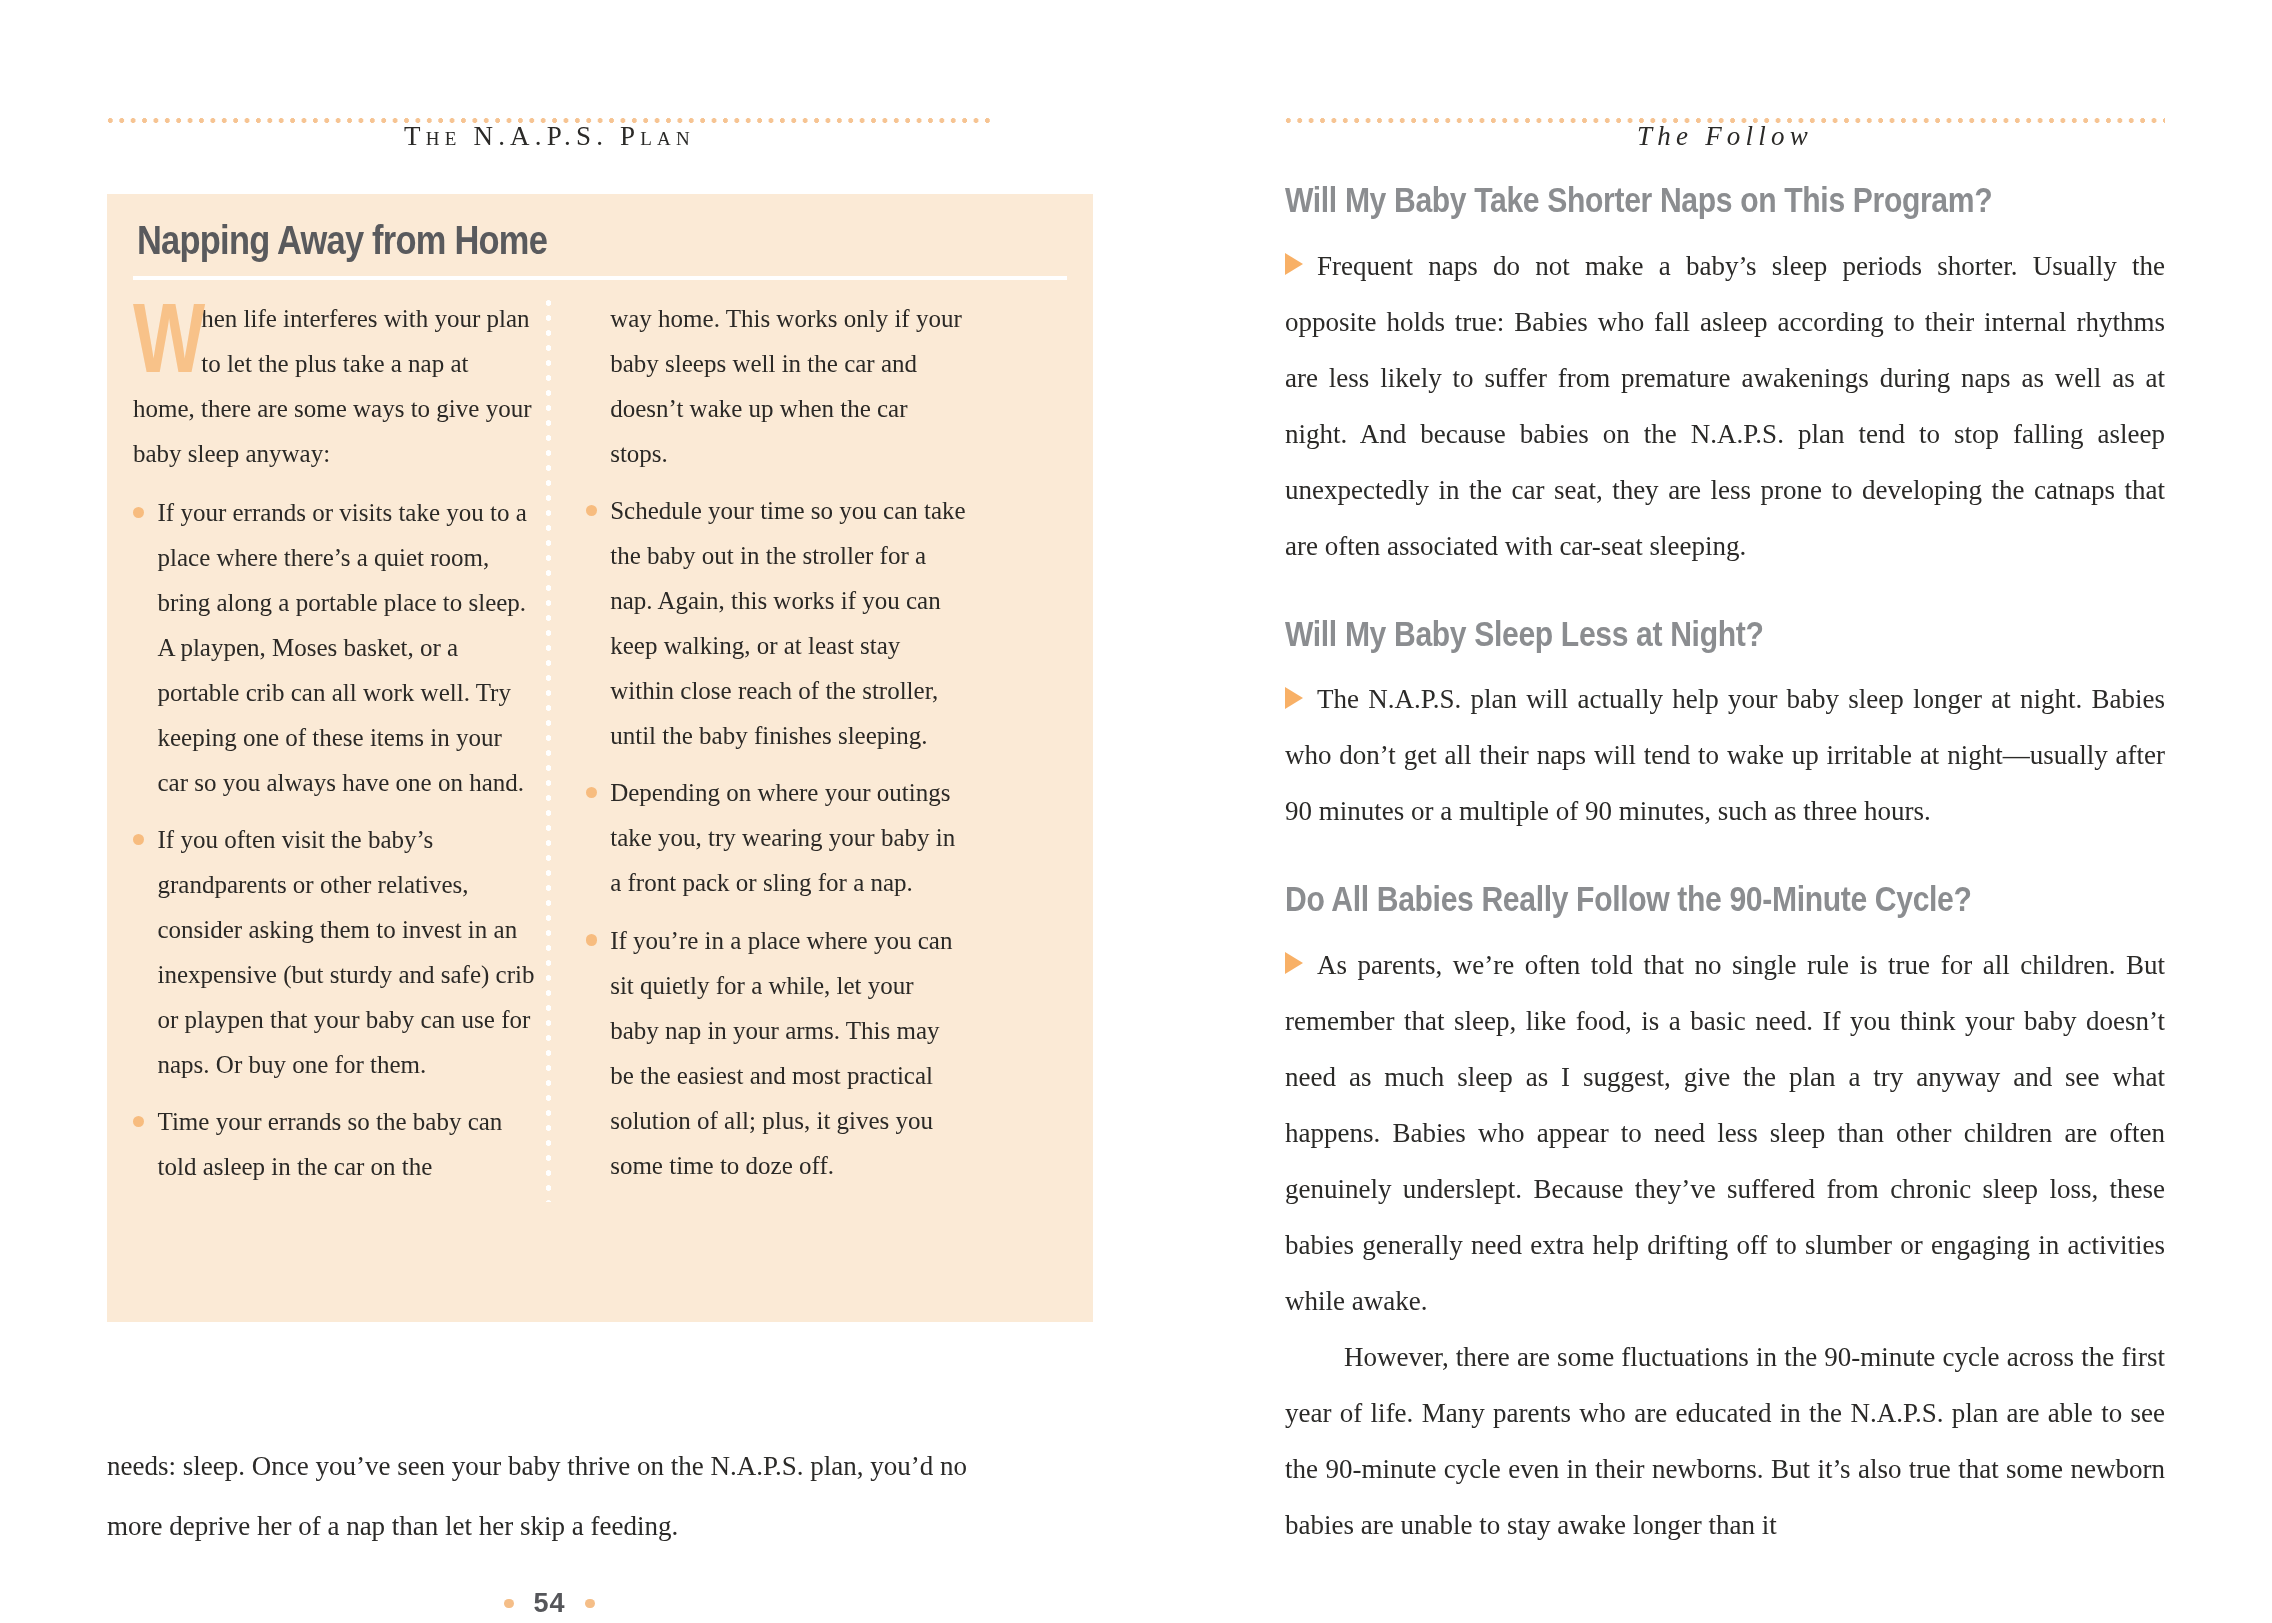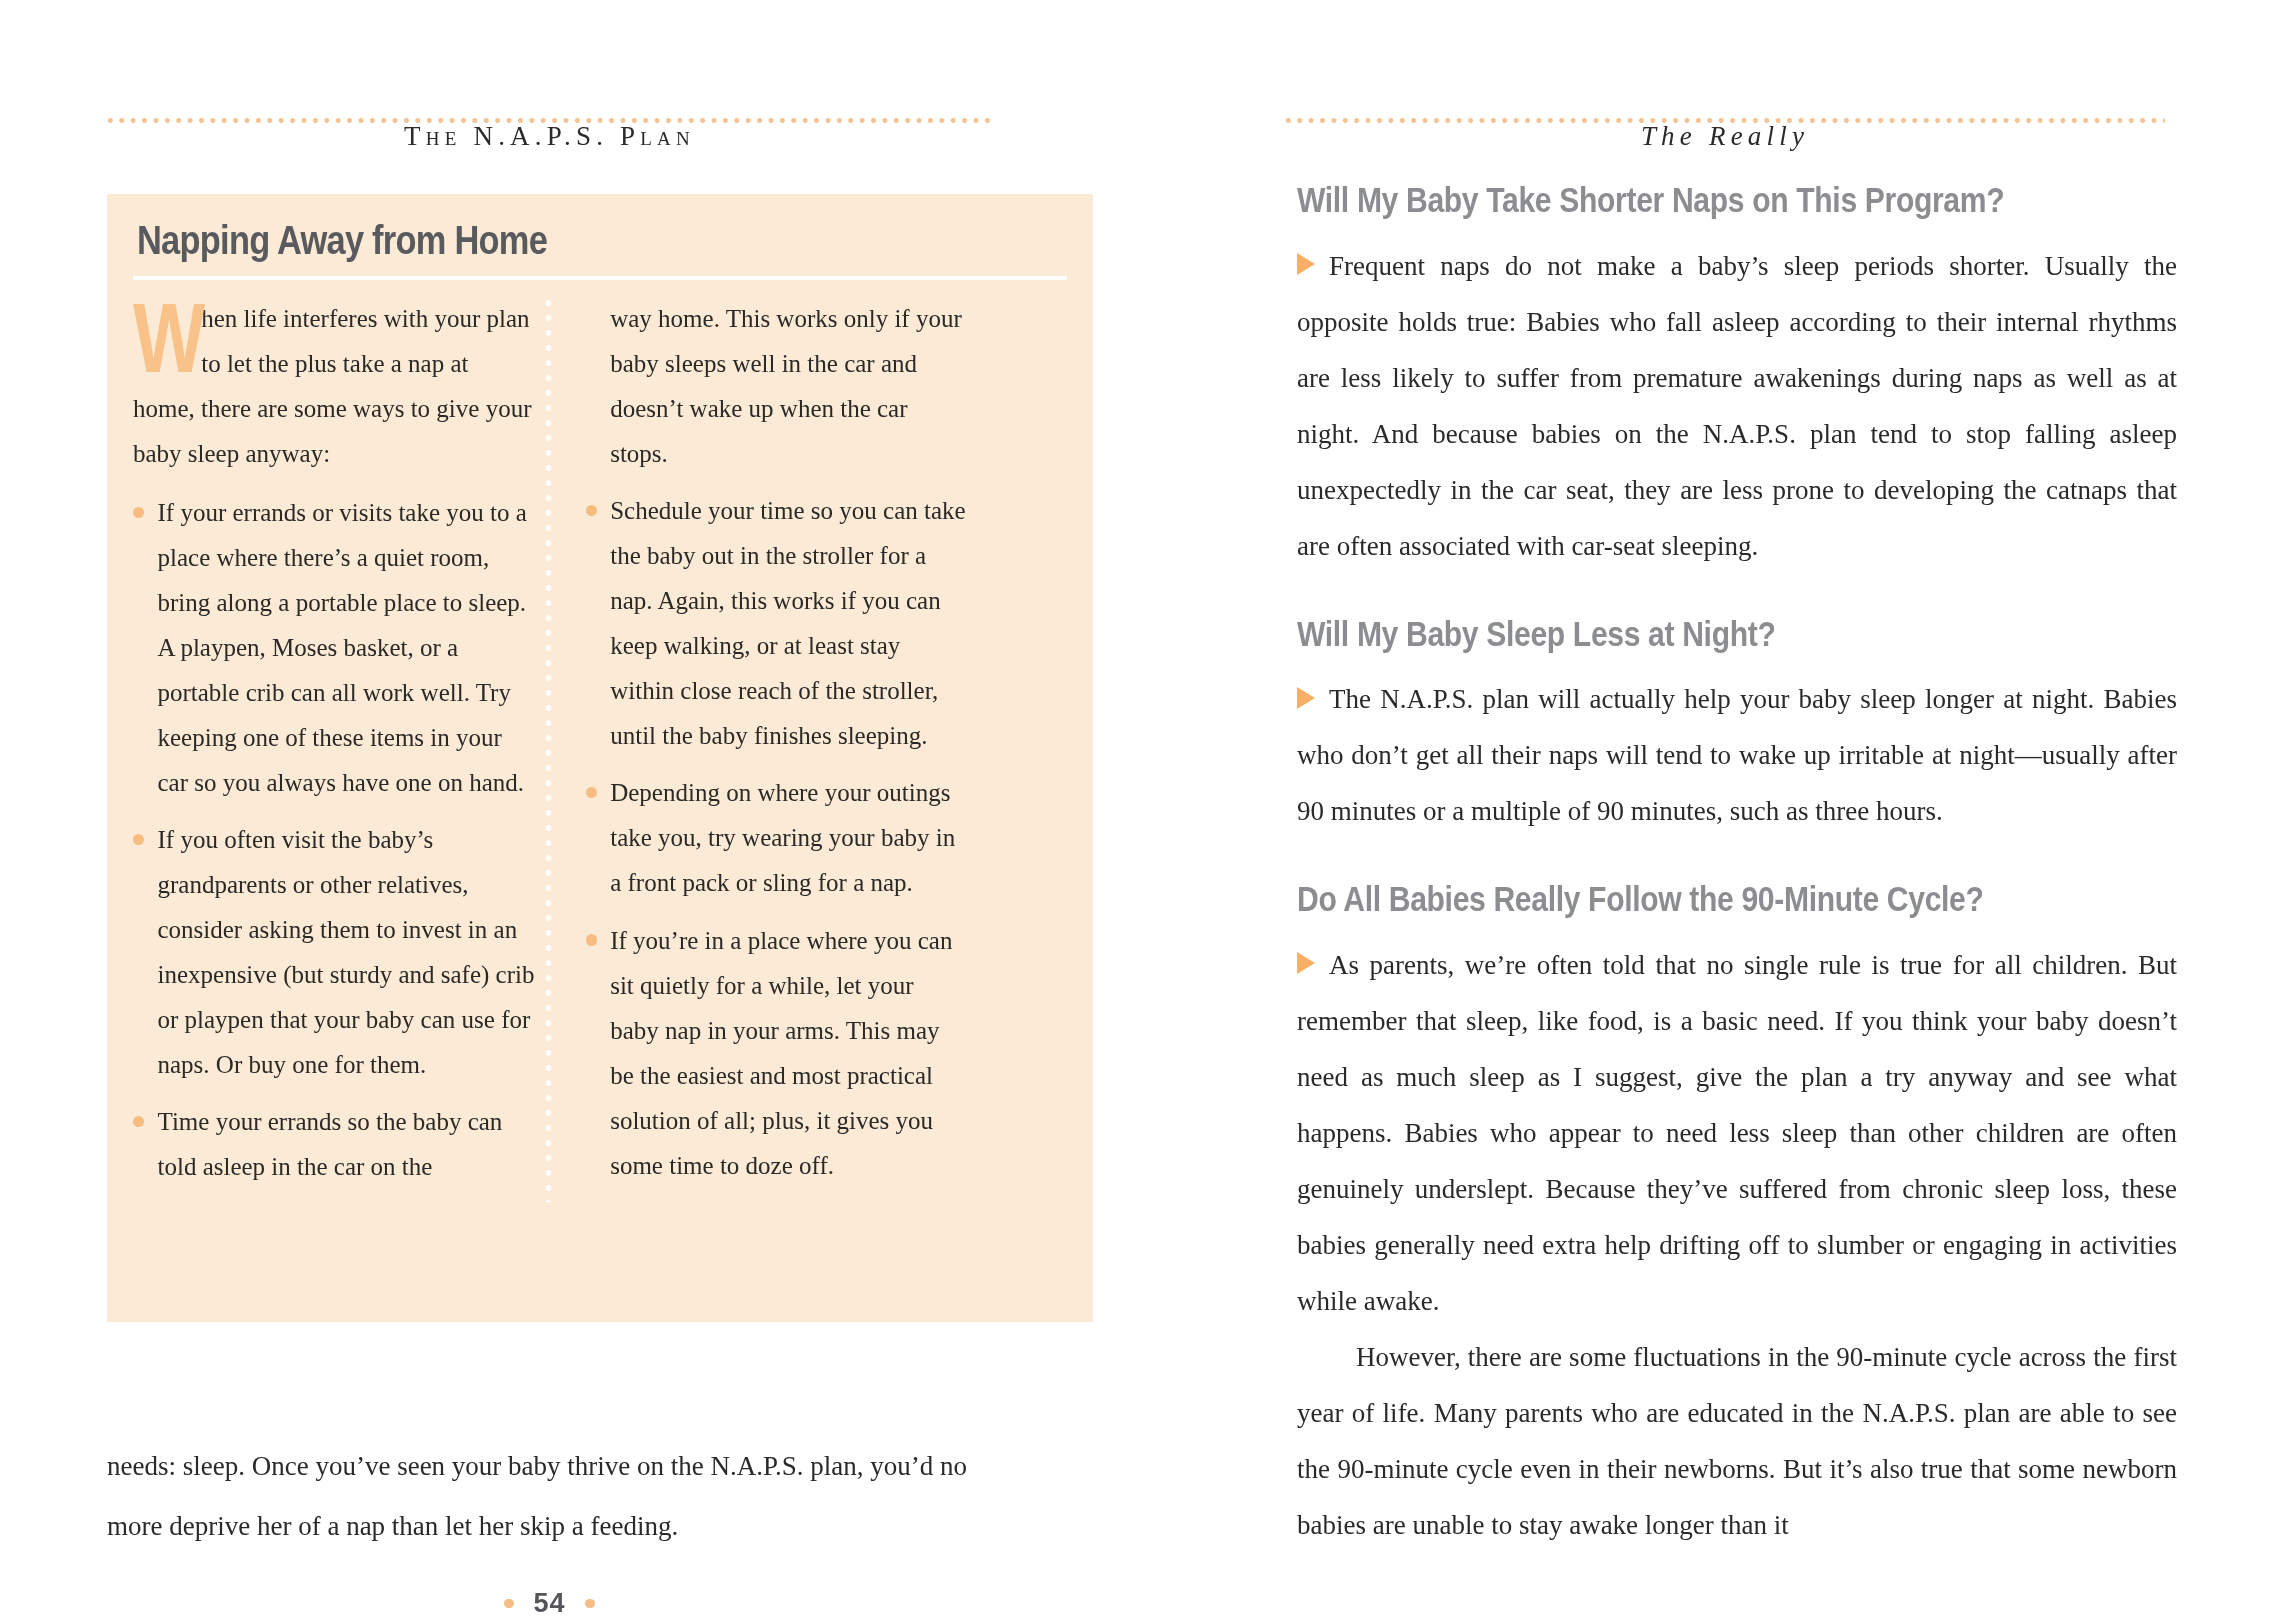--- a/index.html
+++ b/index.html
@@ -48,21 +48,21 @@
 
   
   .folio{position:absolute;width:175px;display:flex;align-items:center;justify-content:center;
          gap:20px;top:1588px;}
   .folio-left{left:462px;}
   .folio-num{font-family:"Liberation Sans",sans-serif;font-weight:bold;font-size:27px;
              color:#55565a;letter-spacing:0.9px;}
   .folio-dot{width:9.6px;height:9.6px;border-radius:50%;background:#f5be88;}
 
   
-  .qa{position:absolute;left:161px;top:180px;width:880px;}
+  .qa{position:absolute;left:149px;top:180px;width:880px;}
   .qa h3{margin:0 0 17.5px 0;font-family:"Liberation Sans",sans-serif;font-weight:bold;
          font-size:35px;color:#8b8d90;letter-spacing:-0.4px;}
   .qa h3 .cond{display:inline-block;transform:scaleX(.86);transform-origin:left center;white-space:nowrap;}
   .qa h3.later{margin-top:40px;}
   .qa p{margin:0;font-size:27px;line-height:56px;text-align:justify;color:#2b2a28;}
   .tri{display:inline-block;width:0;height:0;border-top:11.4px solid transparent;
        border-bottom:11.4px solid transparent;border-left:18.4px solid #f8b066;
        margin-right:14px;vertical-align:-0.9px;}
   .qa p.indented{text-indent:59px;}
 </style>
@@ -100,21 +100,21 @@
   <p class="after-box">needs: sleep. Once you’ve seen your baby thrive on the N.A.P.S. plan, you’d no more deprive her of a nap than let her skip a feeding.</p>
 
   <div class="folio folio-left">
     <span class="folio-dot"></span>
     <span class="folio-num">54</span>
     <span class="folio-dot"></span>
   </div>
 </div>
 
 <div class="page page-right">
-  <div class="running-head rh-right">The Really</div>
+  <div class="running-head rh-right">The Follow</div>
   <div class="dotline dl-right"></div>
 
   <div class="qa">
     <h3><span class="cond">Will My Baby Take Shorter Naps on This Program?</span></h3>
     <p><span class="tri"></span><span>Frequent naps do not make a baby’s sleep periods shorter. Usually the opposite holds true: Babies who fall asleep according to their internal rhythms are less likely to suffer from premature awakenings during naps as well as at night. And because babies on the N.A.P.S. plan tend to stop falling asleep unexpectedly in the car seat, they are less prone to developing the catnaps that are often associated with car-seat sleeping.</span></p>
 
     <h3 class="later"><span class="cond">Will My Baby Sleep Less at Night?</span></h3>
     <p><span class="tri"></span><span>The N.A.P.S. plan will actually help your baby sleep longer at night. Babies who don’t get all their naps will tend to wake up irritable at night—usually after 90 minutes or a multiple of 90 minutes, such as three hours.</span></p>
 
     <h3 class="later"><span class="cond">Do All Babies Really Follow the 90-Minute Cycle?</span></h3>

